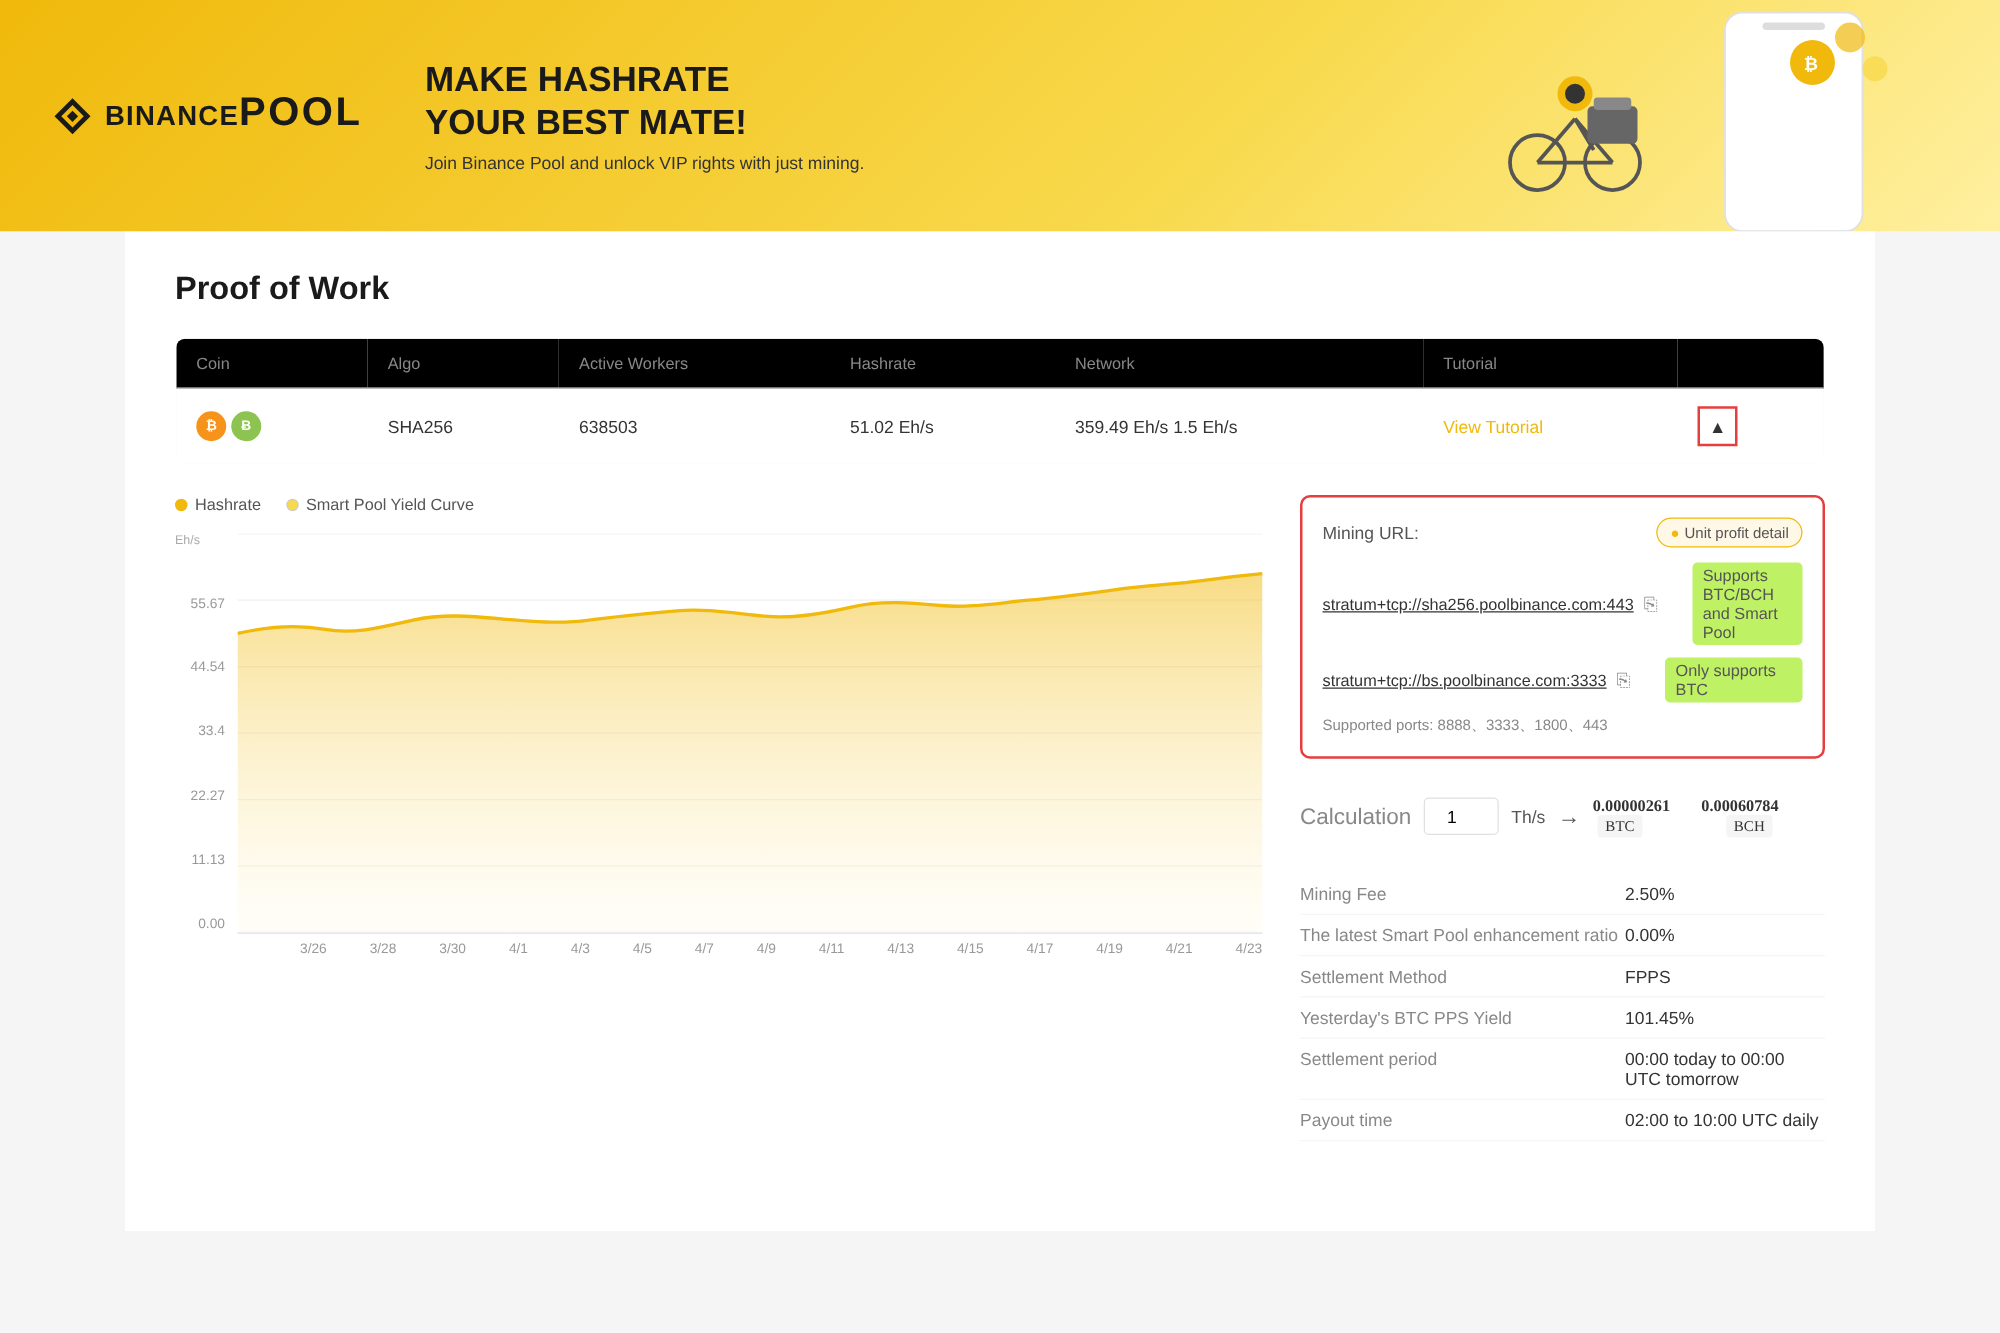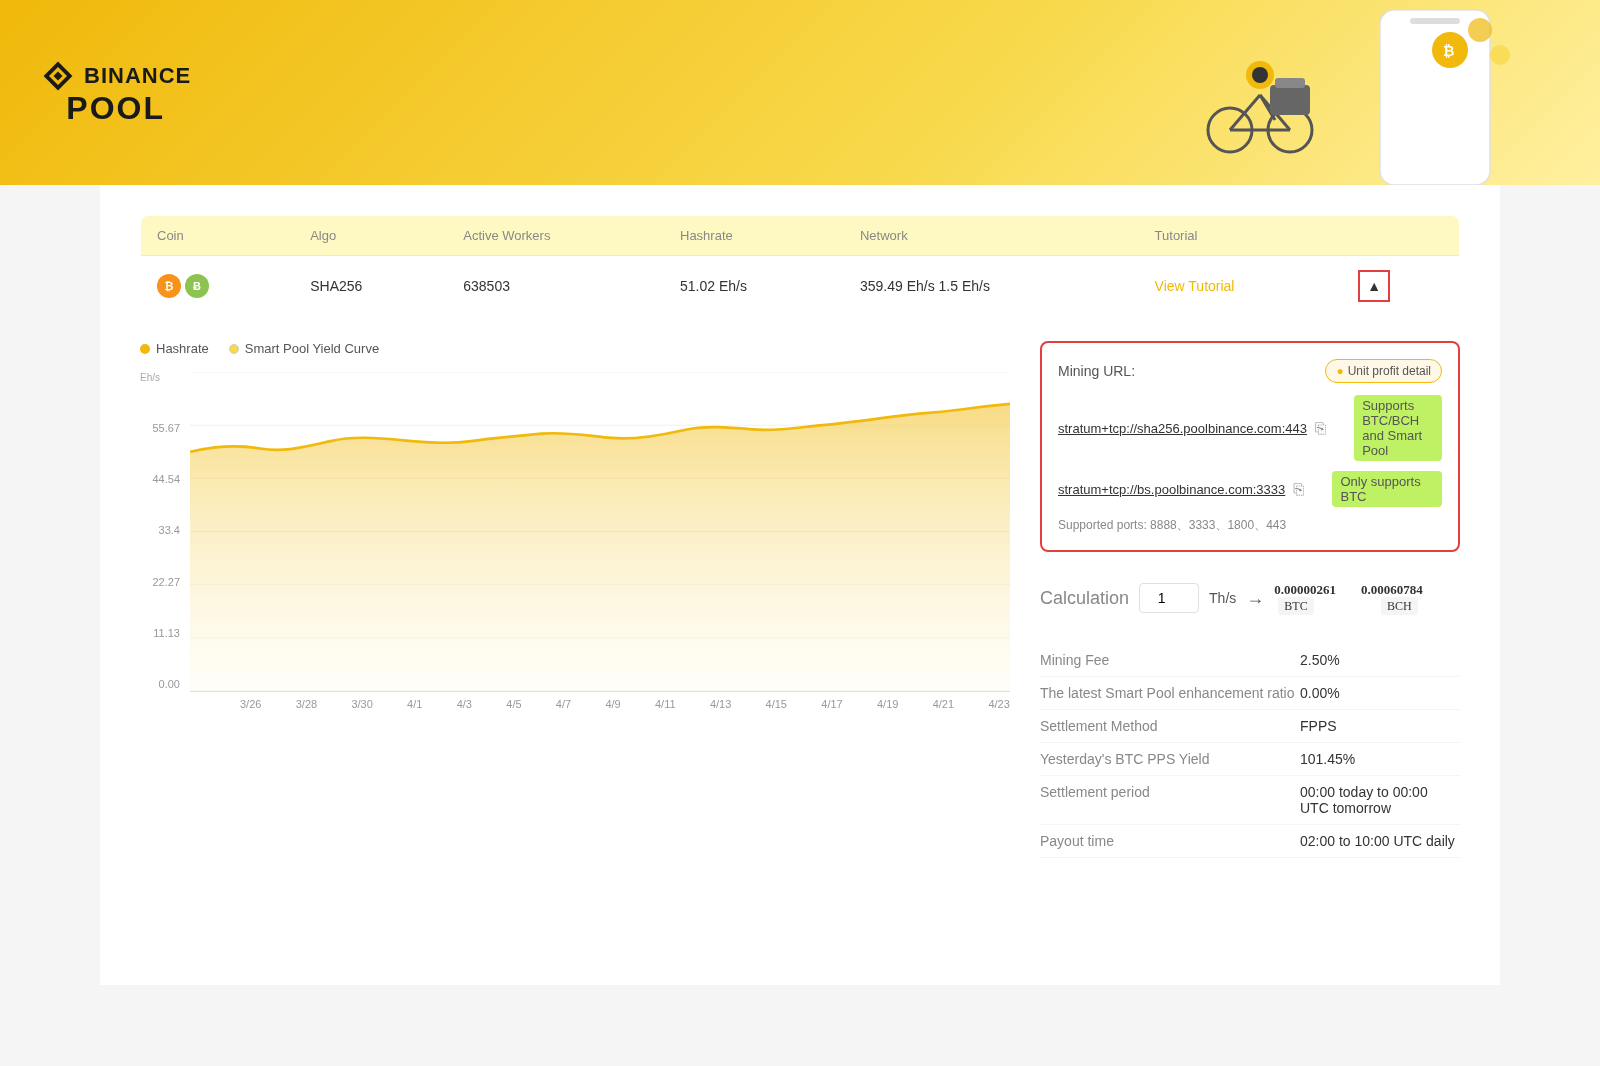--- a/index.html
+++ b/index.html
@@ -10,23 +10,22 @@
       background: linear-gradient(135deg, #F0B90B 0%, #F8D94C 60%, #FFF0A0 100%);
       height: 185px;
       display: flex;
       align-items: center;
       padding: 0 40px;
       position: relative;
       overflow: hidden;
     }
     .banner-logo {
       display: flex;
-      flex-direction: column;
+      flex-direction: row;
       margin-right: 50px;
-      align-items: center;
     }
     .banner-logo-top {
       display: flex;
       align-items: center;
       gap: 8px;
     }
     .binance-diamond {
       width: 36px;
       height: 36px;
     }
@@ -89,21 +88,21 @@
     
     .pow-table {
       width: 100%;
       border-collapse: collapse;
       border: 1px solid #e8e8e8;
       border-radius: 8px;
       overflow: hidden;
       margin-bottom: 24px;
     }
     .pow-table th {
-      background: #fef9c3;
+      background: #000000;
       padding: 12px 16px;
       text-align: left;
       font-size: 13px;
       color: #888;
       font-weight: 400;
       border-bottom: 1px solid #e8e8e8;
     }
     .pow-table td {
       padding: 14px 16px;
       font-size: 14px;
@@ -351,20 +350,27 @@
     <div class="banner-logo-top">
       <svg class="binance-diamond" viewBox="0 0 40 40">
         <polygon points="20,4 36,20 20,36 4,20" fill="#1a1a1a"></polygon>
         <polygon points="20,10 30,20 20,30 10,20" fill="#F0B90B"></polygon>
         <polygon points="20,15 25,20 20,25 15,20" fill="#1a1a1a"></polygon>
       </svg>
       <span class="logo-binance-text">BINANCE</span>
     </div>
     <div class="logo-pool-text">POOL</div>
   </div>
+  <div class="banner-tagline">
+    <h1>
+      <span>MAKE HASHRATE</span><br>
+      <span>YOUR BEST MATE!</span>
+    </h1>
+    <p>Join Binance Pool and unlock VIP rights with just mining.</p>
+  </div>
 
   <div class="banner-art">
     <svg class="banner-illustration" viewBox="0 0 460 185">
 
       <rect x="260" y="10" width="110" height="175" rx="14" fill="white" stroke="#e0e0e0" stroke-width="1.5"></rect>
       <rect x="290" y="18" width="50" height="6" rx="3" fill="#ddd"></rect>
 
       <circle cx="140" cy="75" r="14" fill="#F0B90B"></circle>
       <circle cx="140" cy="75" r="8" fill="#333"></circle>
 
@@ -381,20 +387,21 @@
       <circle cx="360" cy="30" r="12" fill="#F0B90B" opacity="0.7"></circle>
       <circle cx="380" cy="55" r="10" fill="#F8D94C" opacity="0.8"></circle>
 
       <rect x="150" y="85" width="40" height="30" rx="4" fill="#666"></rect>
       <rect x="155" y="78" width="30" height="10" rx="3" fill="#888"></rect>
     </svg>
   </div>
 </div>
 
 <div class="main-content">
+  <h2 class="page-title">Proof of Work</h2>
 
   <table class="pow-table">
     <thead>
       <tr>
         <th>Coin</th>
         <th>Algo</th>
         <th>Active Workers</th>
         <th>Hashrate</th>
         <th>Network</th>
         <th>Tutorial</th>

